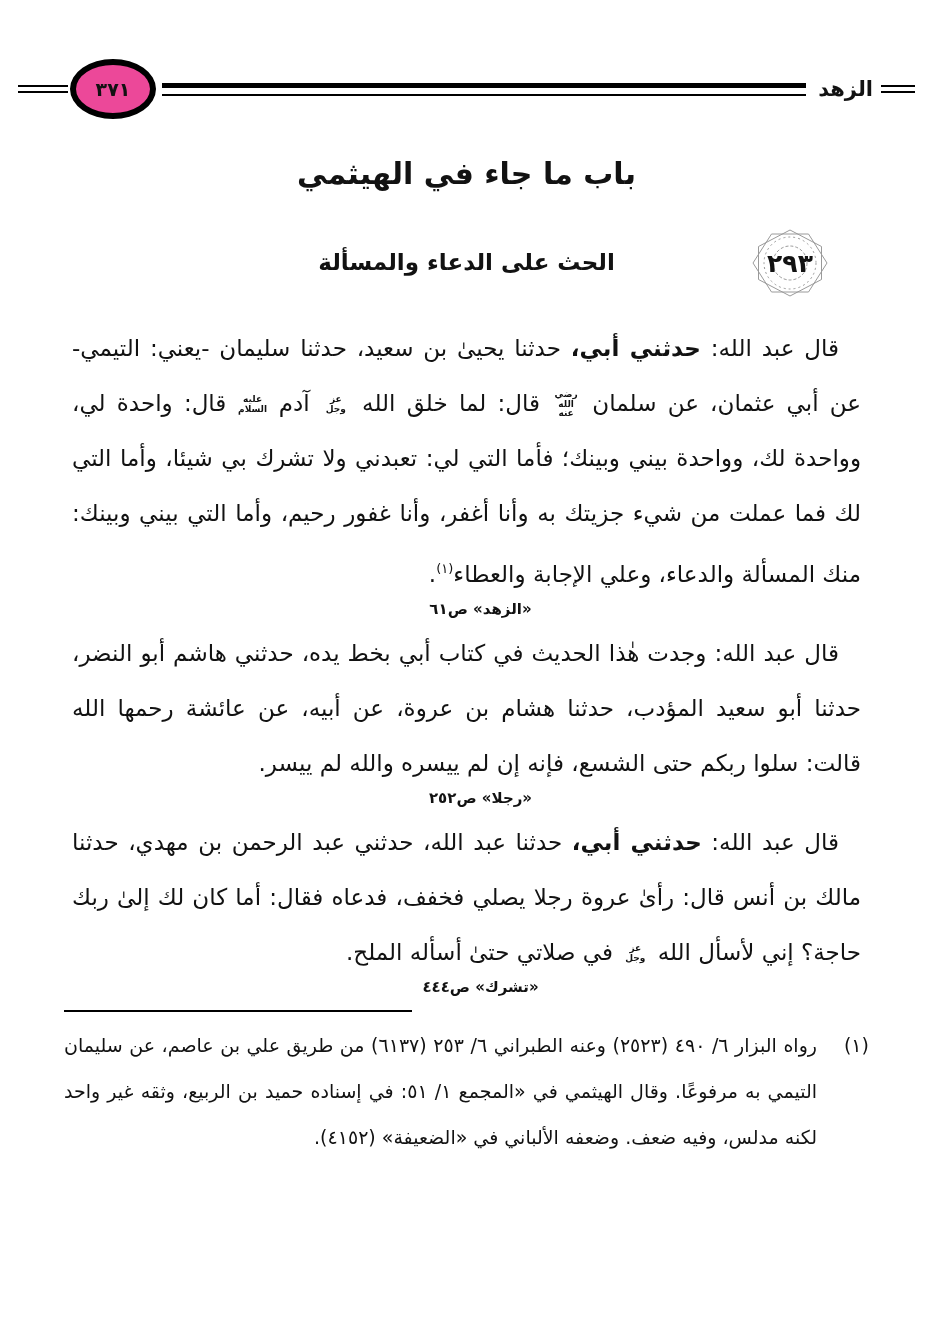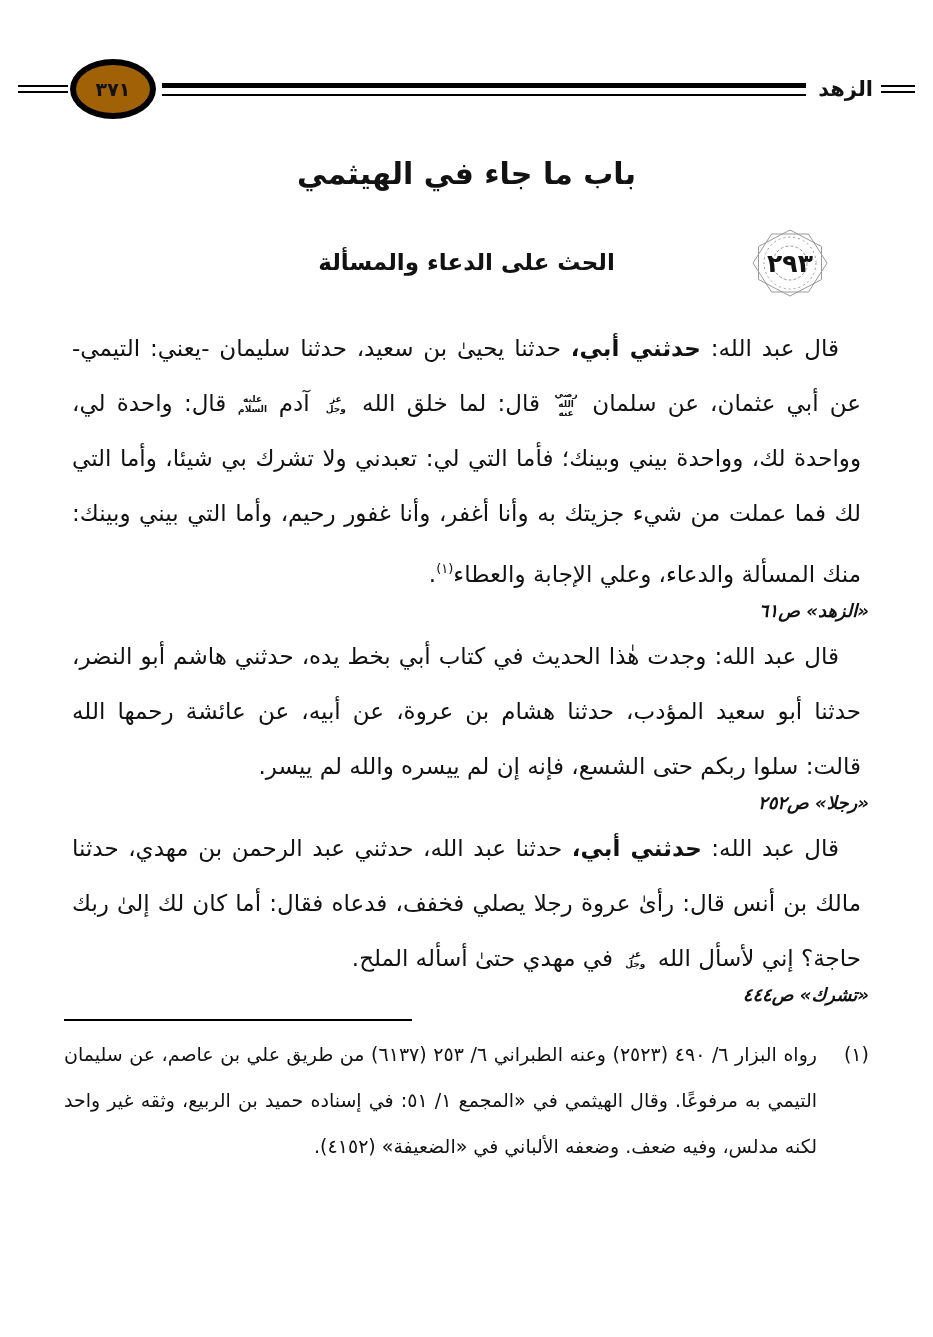--- a/index.html
+++ b/index.html
@@ -47,21 +47,21 @@
   .page-number-oval {
     flex: 0 0 auto;
     width: 74px;
     height: 48px;
     border: 6px solid #000;
     border-radius: 50%;
     display: flex;
     align-items: center;
     justify-content: center;
     margin: 0 2px;
-    background: #a16207;
+    background: #ec4899;
   }
   .page-number-oval span { font-size: 19px; font-weight: 700; letter-spacing: 1px; }
 
   
   .chapter-title {
     margin: 36px 0 0;
     text-align: center;
     font-size: 30px;
     font-weight: 700;
   }
@@ -103,26 +103,25 @@
     line-height: 1.05;
     text-align: center;
     vertical-align: middle;
     text-indent: 0;
   }
   .seg-footnote-ref {
     font-size: 13px;
     vertical-align: 9px;
   }
   .citation {
-    font-size: 18px;
-    font-weight: 700;
-    text-align: right;
+    font-size: 15px;
+    font-weight: 700;
+    text-align: center;
     padding-left: 28px;
     margin: -10px 0 8px;
-    font-style: italic;
   }
 
   
   .footnotes { margin-top: 14px; }
   .fn-rule {
     width: 348px;
     margin-left: 0;
     margin-right: auto;   
     border: none;
     border-top: 2px solid #000;
@@ -176,21 +175,21 @@
     </div>
 
     <main class="body-text">
 
       <p class="para"><span class="seg-normal">قال عبد الله: </span><span class="seg-bold">حدثني أبي،</span><span class="seg-normal"> حدثنا يحيىٰ بن سعيد، حدثنا سليمان -يعني: التيمي- عن أبي عثمان، عن سلمان </span><span class="seg-honorific">رضي الله عنه</span><span class="seg-normal"> قال: لما خلق الله </span><span class="seg-honorific">عز وجل</span><span class="seg-normal"> آدم </span><span class="seg-honorific">عليه السلام</span><span class="seg-normal"> قال: واحدة لي، وواحدة لك، وواحدة بيني وبينك؛ فأما التي لي: تعبدني ولا تشرك بي شيئا، وأما التي لك فما عملت من شيء جزيتك به وأنا أغفر، وأنا غفور رحيم، وأما التي بيني وبينك: منك المسألة والدعاء، وعلي الإجابة والعطاء</span><span class="seg-footnote-ref">(١)</span><span class="seg-normal">.</span></p>
       <div class="citation">«الزهد» ص٦١</div>
 
       <p class="para"><span class="seg-normal">قال عبد الله: وجدت هٰذا الحديث في كتاب أبي بخط يده، حدثني هاشم أبو النضر، حدثنا أبو سعيد المؤدب، حدثنا هشام بن عروة، عن أبيه، عن عائشة رحمها الله قالت: سلوا ربكم حتى الشسع، فإنه إن لم ييسره والله لم ييسر.</span></p>
       <div class="citation">«رجلا» ص٢٥٢</div>
 
-      <p class="para"><span class="seg-normal">قال عبد الله: </span><span class="seg-bold">حدثني أبي،</span><span class="seg-normal"> حدثنا عبد الله، حدثني عبد الرحمن بن مهدي، حدثنا مالك بن أنس قال: رأىٰ عروة رجلا يصلي فخفف، فدعاه فقال: أما كان لك إلىٰ ربك حاجة؟ إني لأسأل الله </span><span class="seg-honorific">عز وجل</span><span class="seg-normal"> في مهدي حتىٰ أسأله الملح.</span></p>
+      <p class="para"><span class="seg-normal">قال عبد الله: </span><span class="seg-bold">حدثني أبي،</span><span class="seg-normal"> حدثنا عبد الله، حدثني عبد الرحمن بن مهدي، حدثنا مالك بن أنس قال: رأىٰ عروة رجلا يصلي فخفف، فدعاه فقال: أما كان لك إلىٰ ربك حاجة؟ إني لأسأل الله </span><span class="seg-honorific">عز وجل</span><span class="seg-normal"> في صلاتي حتىٰ أسأله الملح.</span></p>
       <div class="citation">«تشرك» ص٤٤٤</div>
 
     </main>
 
     <footer class="footnotes">
       <div class="fn-rule"></div>
       <div class="footnote">
         <span class="fn-marker">(١)</span>
         <span class="fn-text">رواه البزار ٦/ ٤٩٠ (٢٥٢٣) وعنه الطبراني ٦/ ٢٥٣ (٦١٣٧) من طريق علي بن عاصم، عن سليمان التيمي به مرفوعًا. وقال الهيثمي في «المجمع ١/ ٥١: في إسناده حميد بن الربيع، وثقه غير واحد لكنه مدلس، وفيه ضعف. وضعفه الألباني في «الضعيفة» (٤١٥٢).</span>
       </div>

